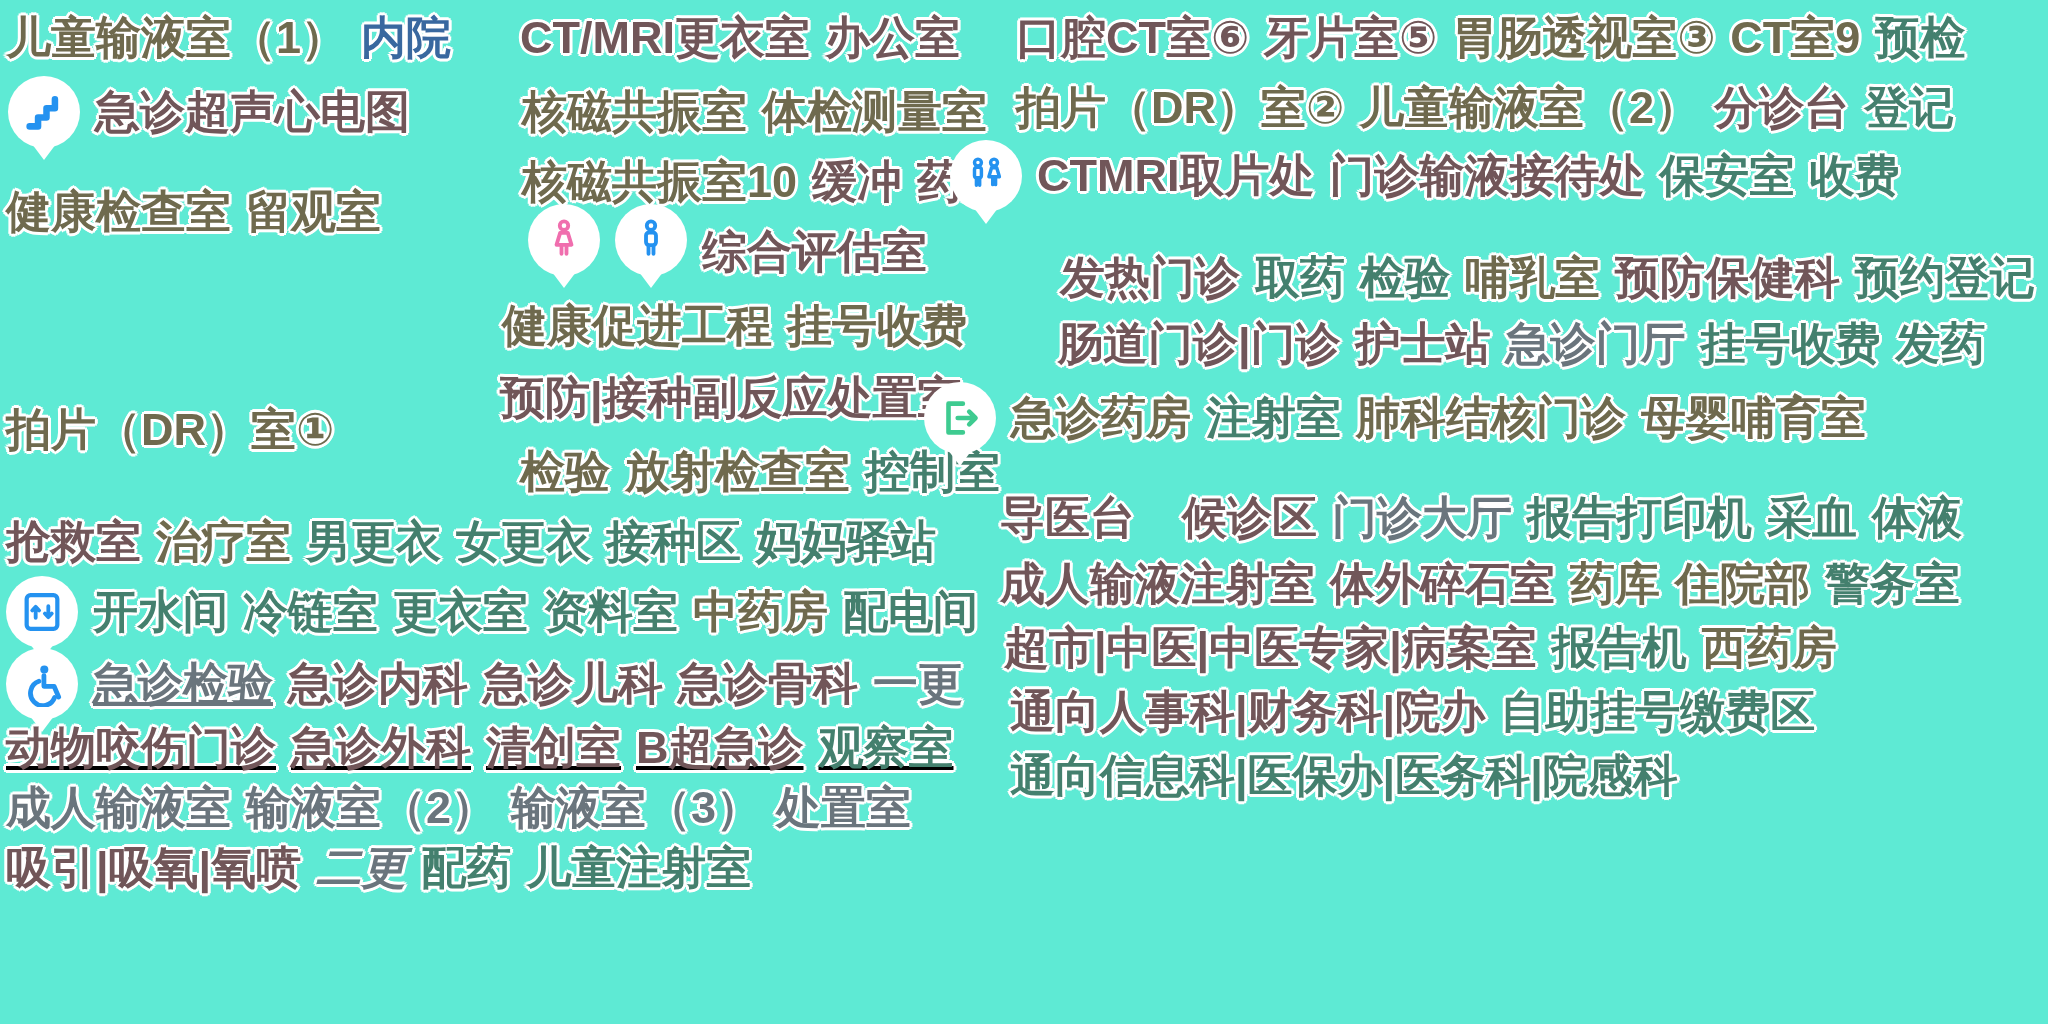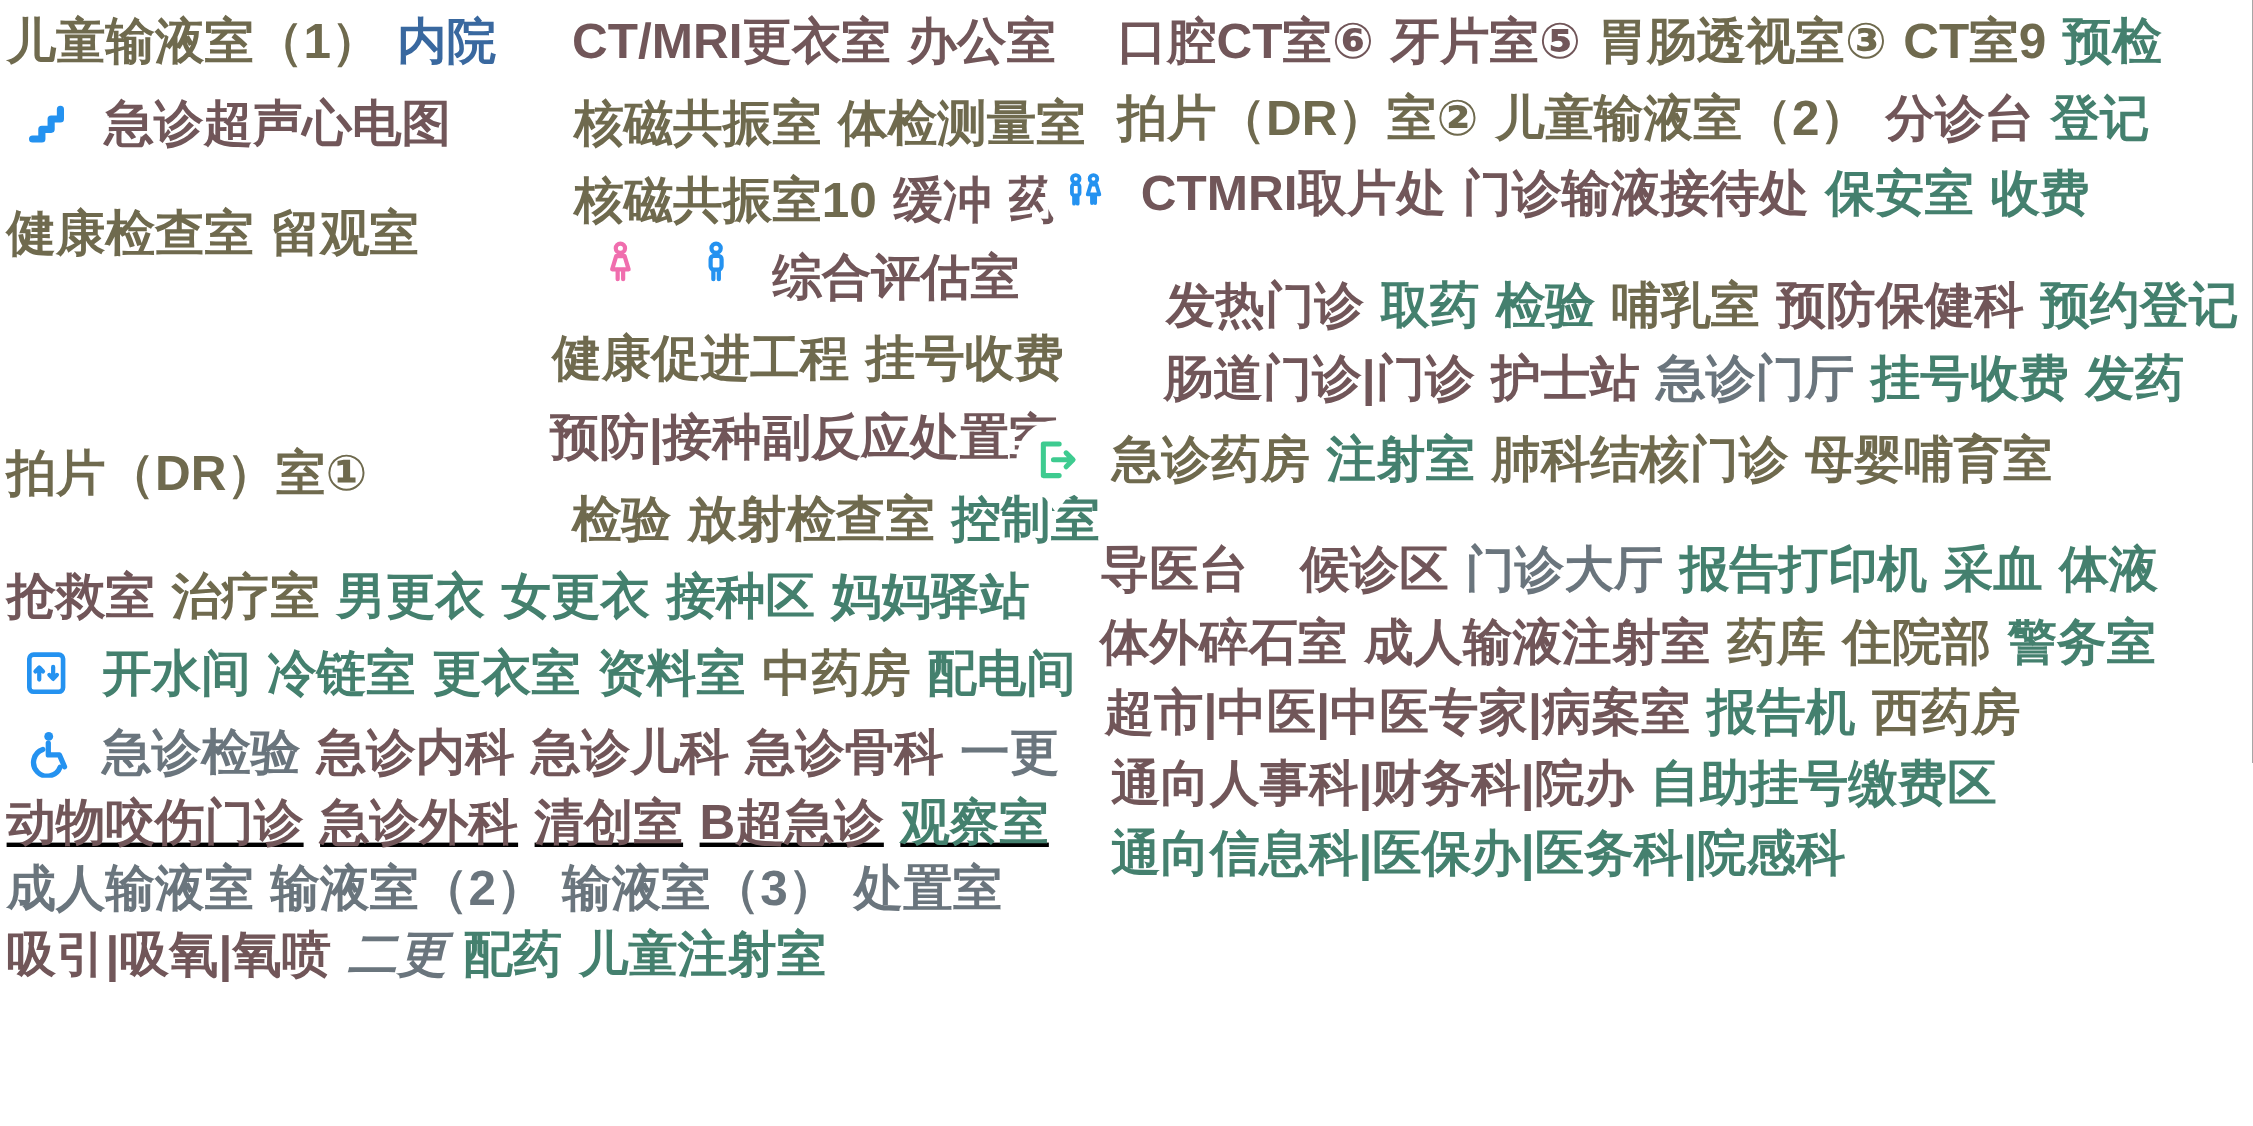--- a/index.html
+++ b/index.html
@@ -41,21 +41,21 @@
     transform:translateX(-50%);
     width:0;height:0;
     border:15px solid transparent;
     border-top:20px solid #fff;
   }
   .pin svg{width:46px;height:46px;display:block;}
 </style>
 </head>
 <body>
 
-<div id="map-canvas" style="background: #ffffff; text-align: right;">
+<div id="map-canvas" style="background: #5eead4; text-align: right;">
     <div class="row" style="left: 6px; top: 12px;">
       <span class="label" style="color: rgb(111, 106, 78);">儿童输液室（1）</span>
       <span class="label" style="color: rgb(57, 104, 159);">内院</span>
     </div>
     <div class="row" style="left: 8px; top: 76px;">
       <span class="pin" style="color: rgb(36, 146, 240); background: rgb(255, 255, 255);">
         <svg viewBox="0 0 24 24">
           <path d="M4.5 19.5h4.4v-4.6h4.4V10h4.4V5.4" fill="none" stroke="currentColor" stroke-width="3.4" stroke-linecap="round" stroke-linejoin="round"></path>
         </svg>
       </span>
@@ -92,21 +92,21 @@
       <span class="label" style="color: rgb(68, 128, 110);">配电间</span>
     </div>
     <div class="row" style="left: 6px; top: 648px;">
       <span class="pin" style="color: rgb(36, 146, 240); background: rgb(255, 255, 255);">
         <svg viewBox="0 0 24 24">
           <circle cx="13.2" cy="4.4" r="2.1" fill="currentColor"></circle>
           <path d="M13 7.6v5.6h5.3l2.4 5.6" fill="none" stroke="currentColor" stroke-width="2.5" stroke-linecap="round" stroke-linejoin="round"></path>
           <path d="M10.4 10.6a6.5 6.5 0 1 0 8.2 8.4" fill="none" stroke="currentColor" stroke-width="2.5" stroke-linecap="round"></path>
         </svg>
       </span>
-      <span class="label" style="color: rgb(106, 117, 125);">急诊检验</span>
+      <span class="label" style="color: rgb(106, 117, 125); text-decoration: underline;">急诊检验</span>
       <span class="label" style="color: rgb(113, 86, 89);">急诊内科</span>
       <span class="label" style="color: rgb(113, 86, 89);">急诊儿科</span>
       <span class="label" style="color: rgb(113, 86, 89);">急诊骨科</span>
       <span class="label" style="color: rgb(106, 117, 125);">一更</span>
     </div>
     <div class="row" style="left: 6px; top: 722px; text-decoration: underline;">
       <span class="label" style="color: rgb(113, 86, 89);">动物咬伤门诊</span>
       <span class="label" style="color: rgb(113, 86, 89);">急诊外科</span>
       <span class="label" style="color: rgb(113, 86, 89);">清创室</span>
       <span class="label" style="color: rgb(113, 86, 89);">B超急诊</span>
@@ -224,22 +224,22 @@
     </div>
     <div class="row" style="left: 1000px; top: 492px;">
       <span class="label" style="color: rgb(113, 86, 89);">导医台</span>
       <span class="label" style="color: rgb(113, 86, 89); margin-left: 32px;">候诊区</span>
       <span class="label" style="color: rgb(106, 117, 125);">门诊大厅</span>
       <span class="label" style="color: rgb(68, 128, 110);">报告打印机</span>
       <span class="label" style="color: rgb(68, 128, 110);">采血</span>
       <span class="label" style="color: rgb(68, 128, 110);">体液</span>
     </div>
     <div class="row" style="left: 1000px; top: 558px;">
+      <span class="label" style="color: rgb(113, 86, 89);">成人输液注射室</span>
       <span class="label" style="color: rgb(113, 86, 89);">体外碎石室</span>
-      <span class="label" style="color: rgb(113, 86, 89);">成人输液注射室</span>
       <span class="label" style="color: rgb(111, 106, 78);">药库</span>
       <span class="label" style="color: rgb(111, 106, 78);">住院部</span>
       <span class="label" style="color: rgb(68, 128, 110);">警务室</span>
     </div>
     <div class="row" style="left: 1004px; top: 622px;">
       <span class="label" style="color: rgb(113, 86, 89);">超市|中医|中医专家|病案室</span>
       <span class="label" style="color: rgb(68, 128, 110);">报告机</span>
       <span class="label" style="color: rgb(111, 106, 78);">西药房</span>
     </div>
     <div class="row" style="left: 1010px; top: 686px;">

